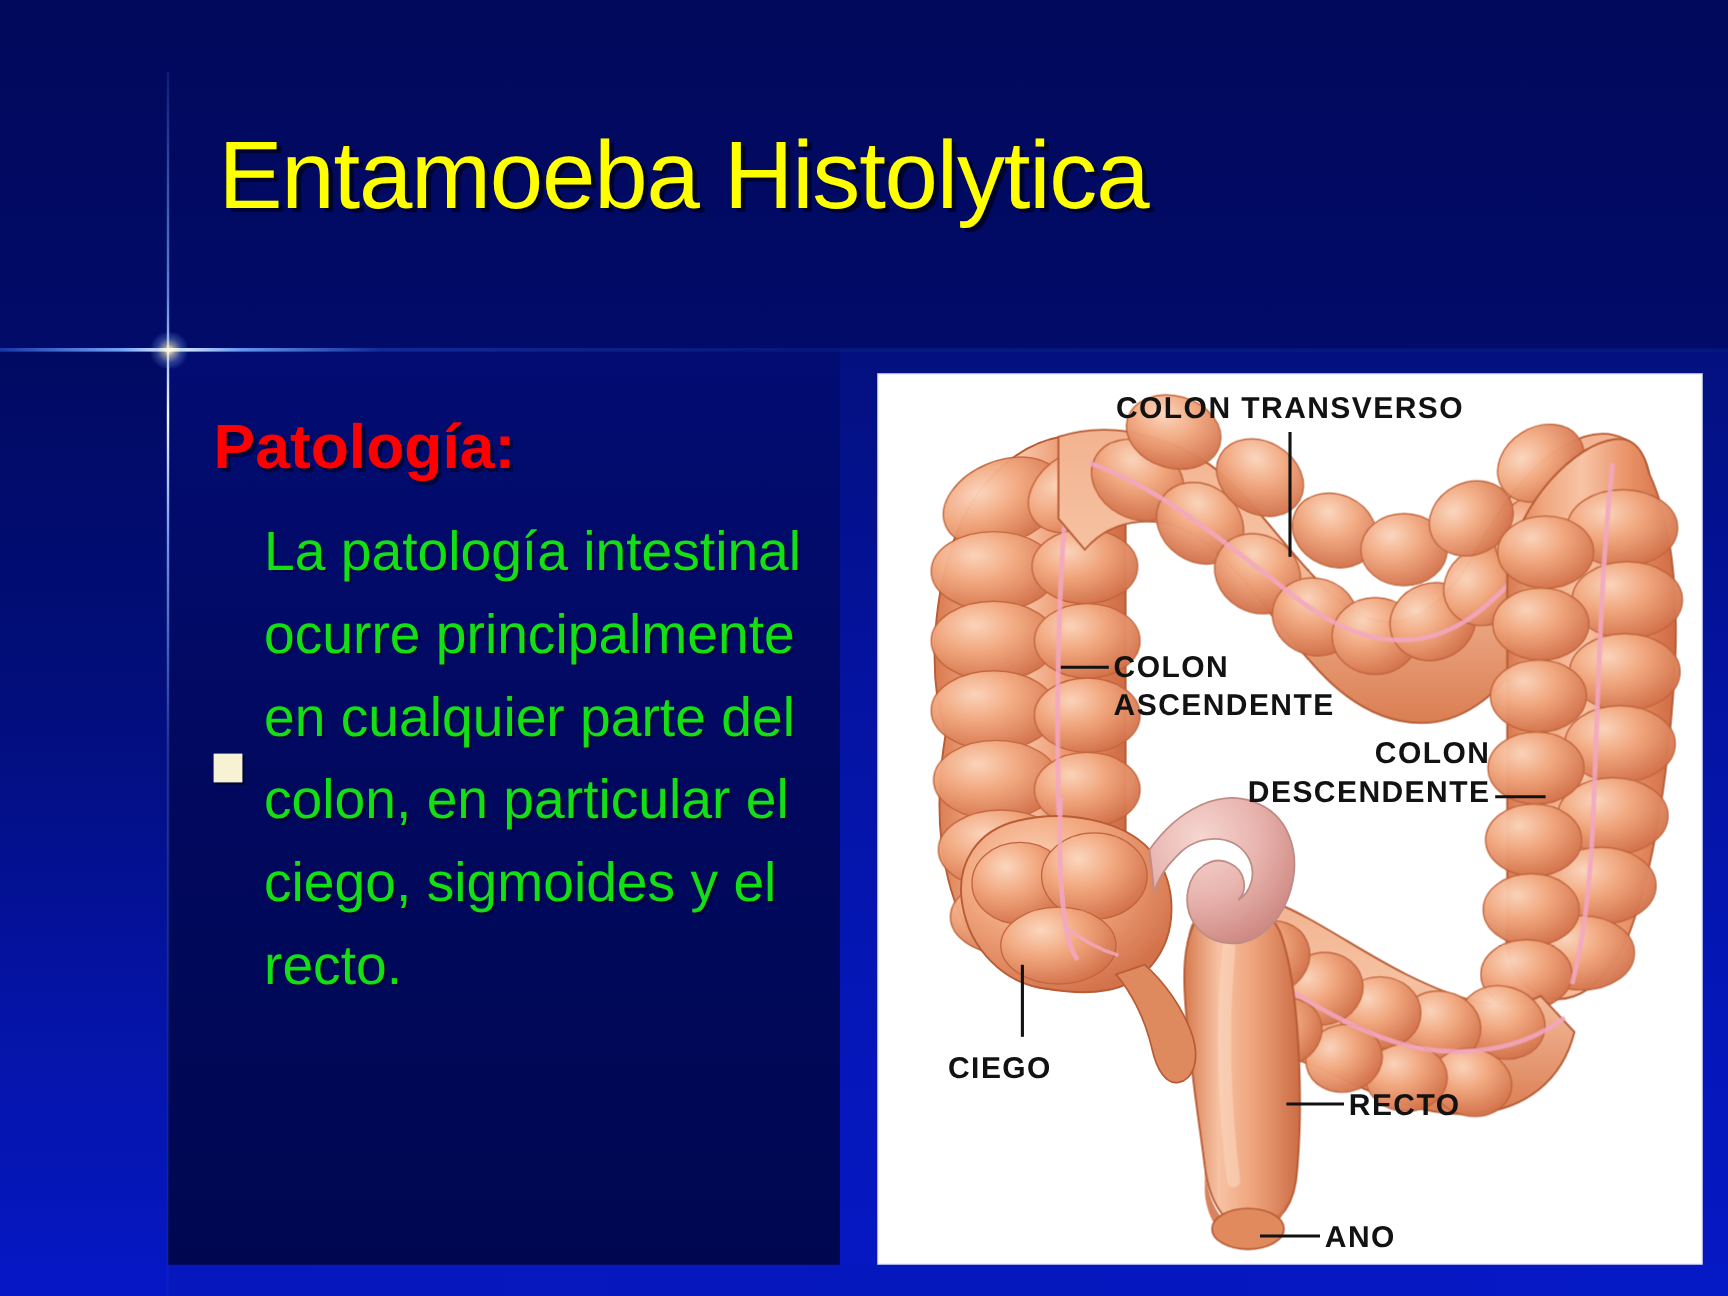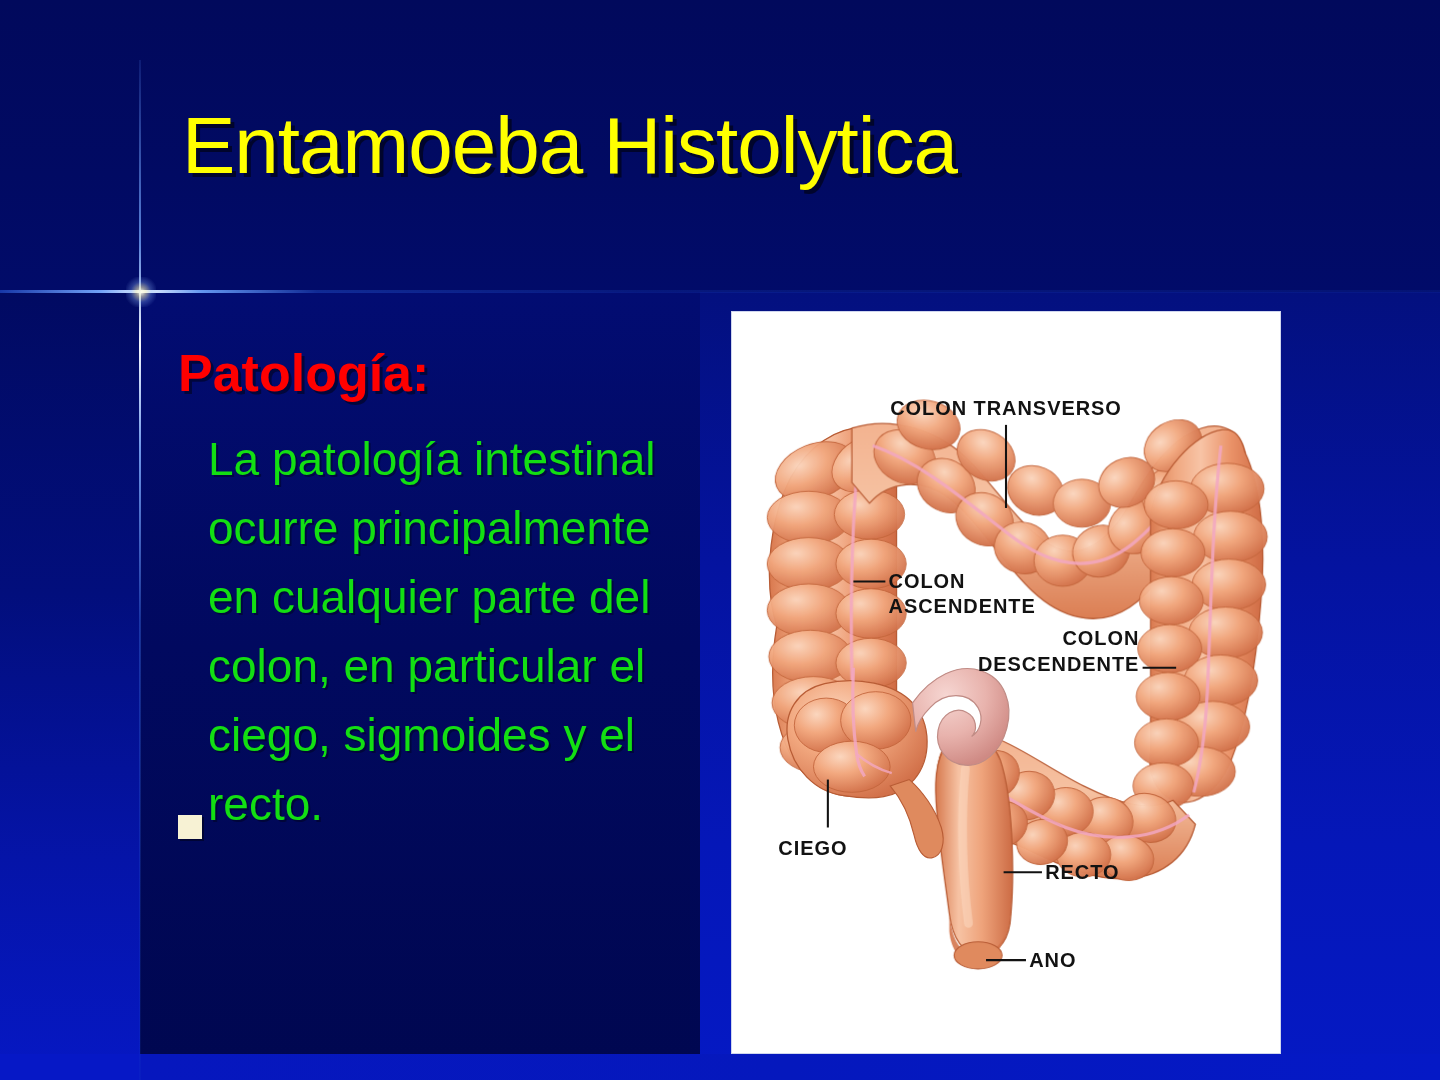--- a/index.html
+++ b/index.html
@@ -116,42 +116,42 @@
   .subhead {
     font-size: 52px;
     font-weight: bold;
     color: #ff0000;
     line-height: 1.05;
     margin: 0 0 24px 0;
     text-shadow: 3px 3px 0 rgba(0,0,0,0.45);
   }
   .bullet-row {
     display: flex;
-    align-items: flex-end;
-    gap: 6px;
+    align-items: center;
+    gap: 18px;
   }
   .bullet-square {
     flex: 0 0 auto;
     width: 24px; height: 24px;
     background: #f7f2d4;
     margin-top: 16px;
     box-shadow: 2px 2px 0 rgba(0,0,0,0.40);
   }
   .bullet-text {
     font-size: 46px;
     line-height: 1.50;
     color: #13df13;
     text-shadow: 2px 2px 0 rgba(0,0,0,0.35);
   }
 
   
   .pic-frame {
     position: absolute;
     left: 732px; top: 312px;
-    width: 548px; height: 741px;
+    width: 686px; height: 741px;
     background: #ffffff;
     box-shadow: 0 0 0 1px #cfd6ee;
     overflow: hidden;
   }
   .pic-frame svg { display: block; width: 100%; height: 100%; }
 
   .dlabel {
     font-family: "Liberation Sans", sans-serif;
     font-weight: bold;
     fill: #121212;

